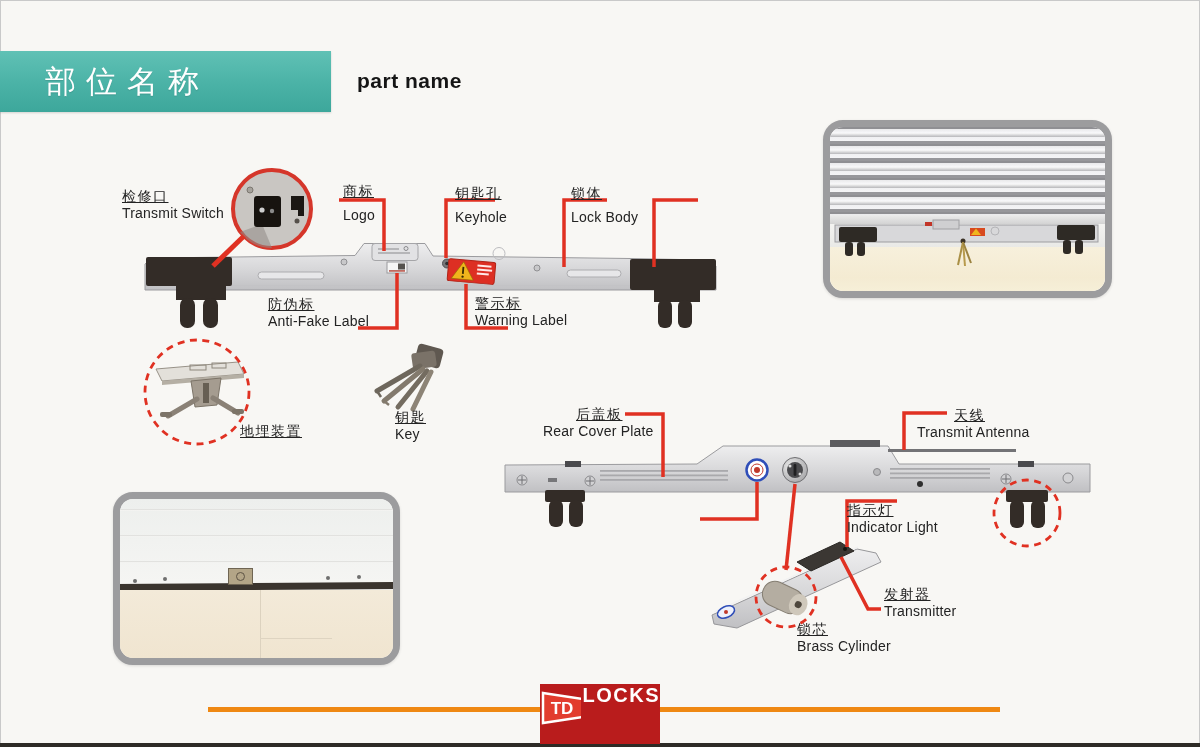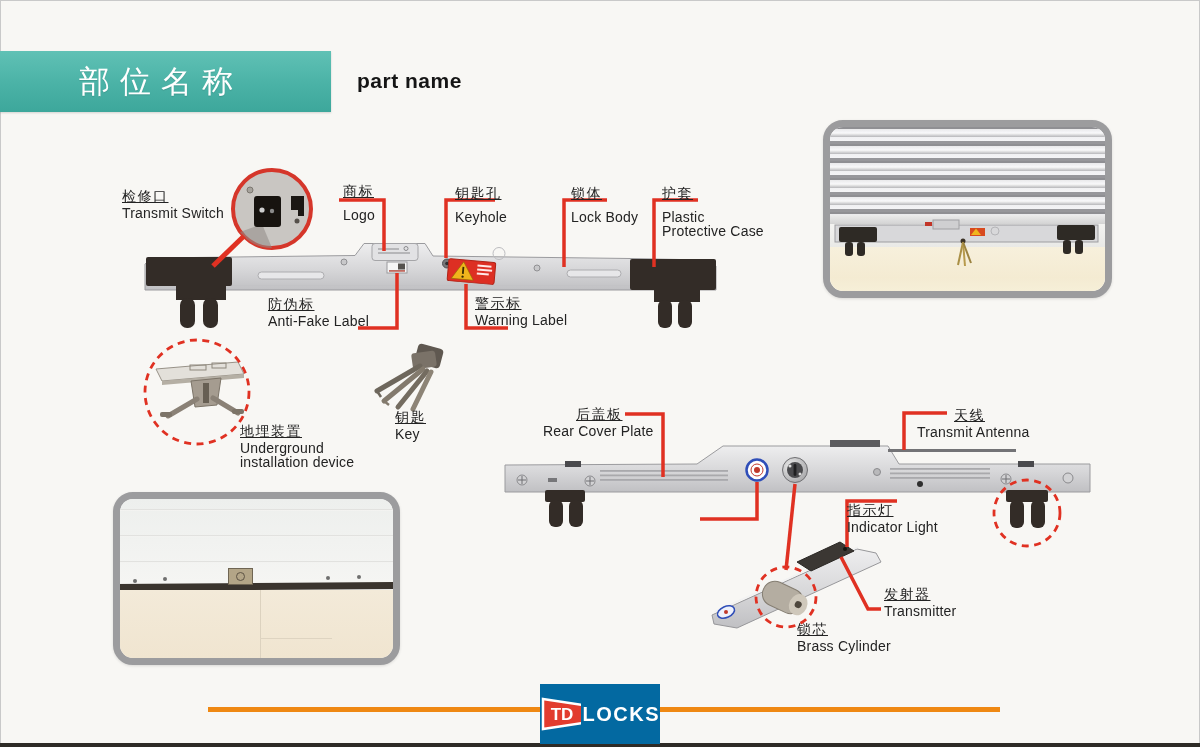--- a/index.html
+++ b/index.html
@@ -10,21 +10,21 @@
     font-family:"Liberation Sans",sans-serif;
   }
   .art{position:absolute;left:0;top:0;z-index:3;pointer-events:none;}
   
   .banner{
     position:absolute;left:0;top:51px;width:331px;height:61px;z-index:4;
     background:linear-gradient(180deg,#60c1b5 0%,#4ab2a6 55%,#3da79b 100%);
     box-shadow:0 1px 2px rgba(0,0,0,.15);
   }
   .banner .t{
-    color:#fff;font-size:31px;letter-spacing:10px;line-height:61px;padding-left:79px;
+    color:#fff;font-size:31px;letter-spacing:10px;line-height:61px;padding-left:45px;
     text-shadow:0 1px 1px rgba(0,0,0,.12);
   }
   .partname{
     position:absolute;left:357px;top:69px;z-index:4;
     font-size:21px;font-weight:bold;color:#151515;letter-spacing:.5px;
   }
   
   .lbl{position:absolute;z-index:6;color:#232323;}
   .lbl .zh{font-size:14px;letter-spacing:1.5px;line-height:14px;text-decoration:underline;}
   .lbl .en{font-size:14px;letter-spacing:.2px;line-height:14px;margin-top:3px;}
@@ -55,22 +55,22 @@
   .doorplate{position:absolute;left:108px;top:69px;width:25px;height:17px;background:#b3a587;border:1px solid #6f6553;box-sizing:border-box;}
   .doorplate i{display:block;width:7px;height:7px;border:1px solid #5d5344;border-radius:50%;margin:3px auto 0;}
   .screwdot{position:absolute;width:4px;height:4px;border-radius:50%;background:#6f6f6f;}
   .floor2{position:absolute;left:0;top:91px;width:100%;height:68px;
     background:linear-gradient(180deg,#f3ead9,#f0e5d0);}
   .crackv{position:absolute;left:140px;top:0;width:1px;height:68px;background:#dcd2bf;}
   .crackh{position:absolute;left:140px;top:48px;width:72px;height:1px;background:#ded4c1;}
   
   .orange-line{position:absolute;left:208px;top:707px;width:792px;height:5px;background:#ef8812;z-index:4;}
   .logo-box{
-    position:absolute;left:540px;top:684px;width:120px;height:60px;background:#0369a1;z-index:5;
-    display:flex;align-items:center;justify-content:center;gap:2px;
+    position:absolute;left:540px;top:684px;width:120px;height:60px;background:#b91c1c;z-index:5;
+    display:flex;justify-content:center;gap:2px;
   }
   .locks-word{color:#fff;font-size:20px;font-weight:bold;letter-spacing:1.5px;}
   .bottom-strip{position:absolute;left:0;top:743px;width:1200px;height:4px;background:#2e2b26;z-index:4;}
 </style>
 </head>
 <body>
 
 <div class="canvas">
 
   <div class="banner">
@@ -332,35 +332,30 @@
     <div class="en">Logo</div>
   </div>
   <div class="lbl gap" style="left:455px;top:186px">
     <div class="zh">钥匙孔</div>
     <div class="en">Keyhole</div>
   </div>
   <div class="lbl gap" style="left:571px;top:186px">
     <div class="zh">锁体</div>
     <div class="en">Lock Body</div>
   </div>
-  <div class="lbl gap" style="left:662px;top:186px">
-    <div class="zh">护套</div>
-    <div class="en" style="width:104px">Plastic Protective Case</div>
-  </div>
   <div class="lbl" style="left:268px;top:297px">
     <div class="zh">防伪标</div>
     <div class="en">Anti-Fake Label</div>
   </div>
   <div class="lbl" style="left:475px;top:296px">
     <div class="zh">警示标</div>
     <div class="en">Warning Label</div>
   </div>
   <div class="lbl" style="left:240px;top:424px">
     <div class="zh">地埋装置</div>
-    <div class="en" style="width:135px">Underground installation device</div>
   </div>
   <div class="lbl" style="left:395px;top:410px">
     <div class="zh">钥匙</div>
     <div class="en">Key</div>
   </div>
 
   <div class="lbl" style="left:543px;top:407px">
     <div class="zh" style="margin-left:33px">后盖板</div>
     <div class="en">Rear Cover Plate</div>
   </div>

